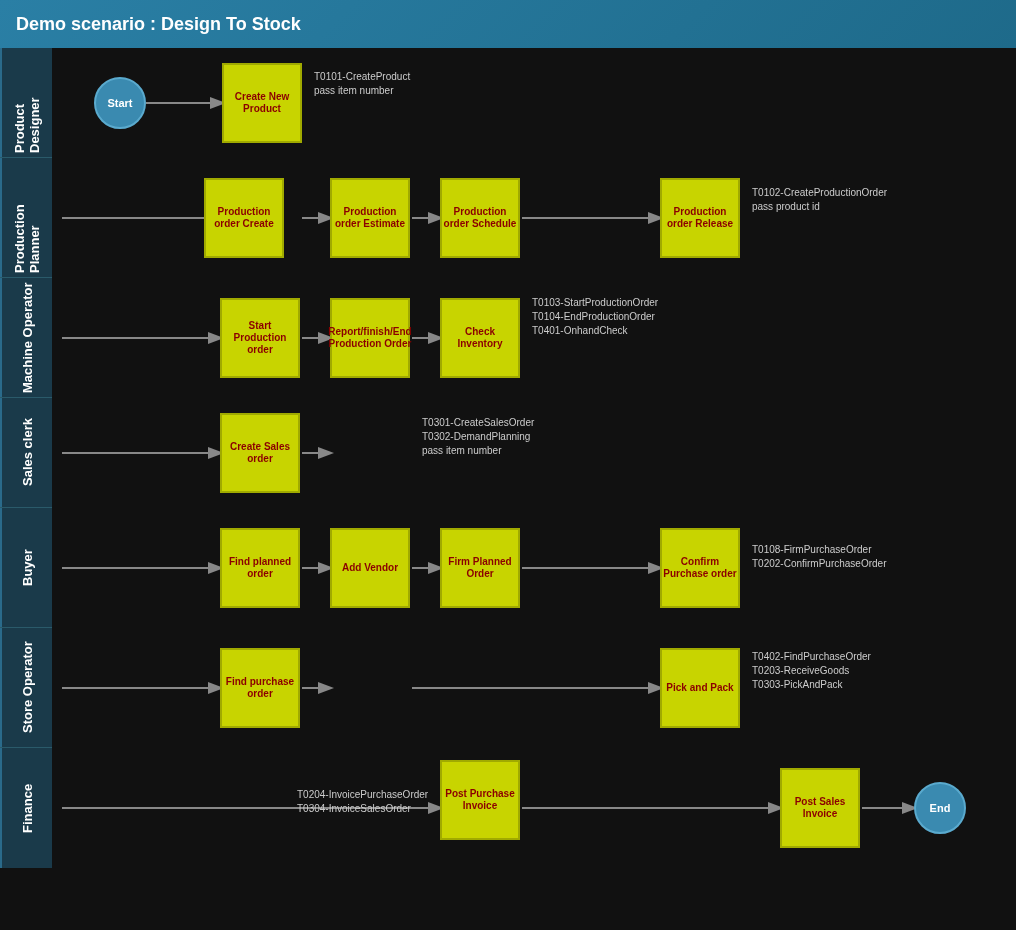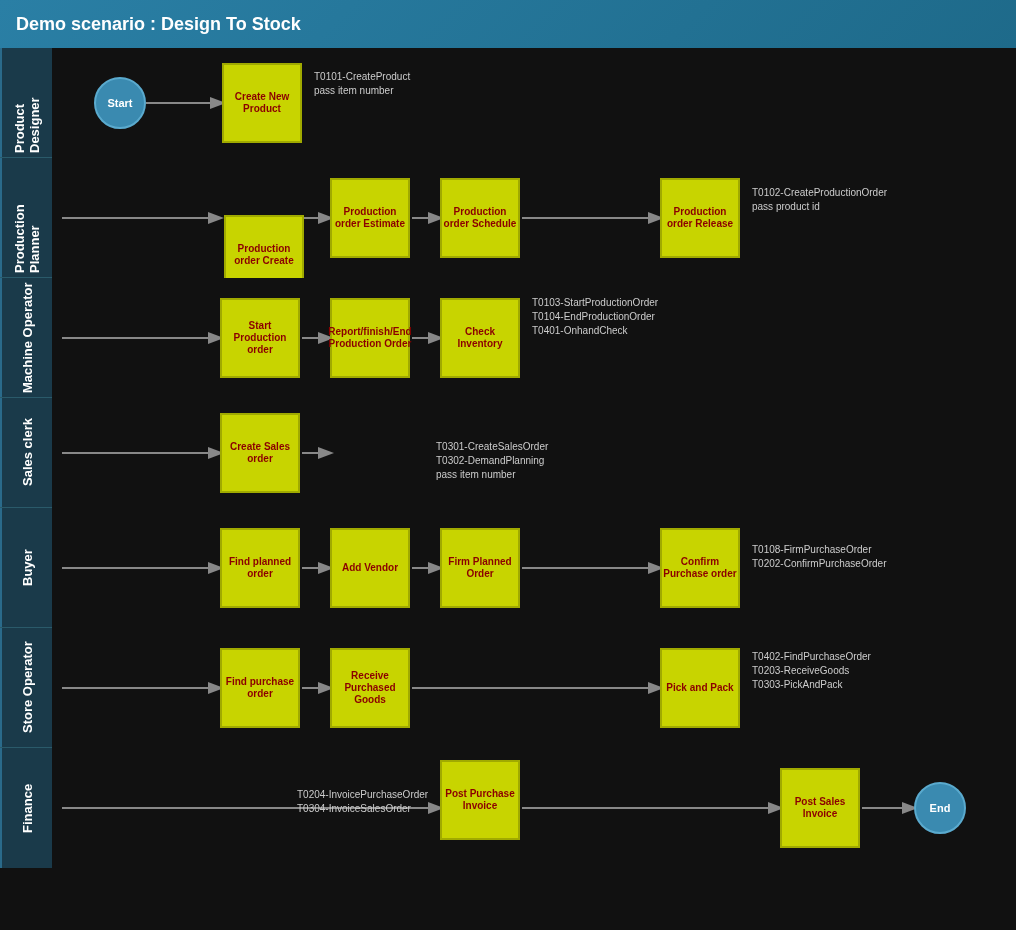--- a/index.html
+++ b/index.html
@@ -164,21 +164,21 @@
             <polygon points="0 0, 8 3, 0 6" fill="#888"></polygon>
           </marker>
         </defs>
 
         <line x1="10" y1="60" x2="168" y2="60" marker-end="url(#arrow2)"></line>
 
         <line x1="250" y1="60" x2="278" y2="60" marker-end="url(#arrow2)"></line>
         <line x1="360" y1="60" x2="388" y2="60" marker-end="url(#arrow2)"></line>
         <line x1="470" y1="60" x2="608" y2="60" marker-end="url(#arrow2)"></line>
       </svg>
-      <div class="node" style="left:172px; top:20px;margin-top:37px;">
+      <div class="node" style="left:152px; top:20px;">
         <span>Production order Create</span>
       </div>
       <div class="node" style="left:278px; top:20px;">
         <span>Production order Estimate</span>
       </div>
       <div class="node" style="left:388px; top:20px;">
         <span>Production order Schedule</span>
       </div>
       <div class="node" style="left:608px; top:20px;">
         <span>Production order Release</span>
@@ -225,21 +225,21 @@
           <marker id="arrow4" markerWidth="8" markerHeight="8" refX="6" refY="3" orient="auto">
             <polygon points="0 0, 8 3, 0 6" fill="#888"></polygon>
           </marker>
         </defs>
         <line x1="10" y1="55" x2="168" y2="55" marker-end="url(#arrow4)"></line>
         <line x1="250" y1="55" x2="278" y2="55" marker-end="url(#arrow4)"></line>
       </svg>
       <div class="node" style="left:168px; top:15px;">
         <span>Create Sales order</span>
       </div>
-      <div class="annotation" style="left:384px; top:18px;margin-top:24px;">
+      <div class="annotation" style="left:370px; top:18px;">
         T0301-CreateSalesOrder<br>T0302-DemandPlanning<br>pass item number
       </div>
     </div>
   </div>
 
   <div class="swim-lane lane-buyer" style="height:120px;">
     <div class="lane-label">Buyer</div>
     <div class="lane-content">
       <svg class="arrows">
         <defs>
@@ -280,23 +280,20 @@
           </marker>
         </defs>
         <line x1="10" y1="60" x2="168" y2="60" marker-end="url(#arrow6)"></line>
         <line x1="250" y1="60" x2="278" y2="60" marker-end="url(#arrow6)"></line>
 
         <line x1="360" y1="60" x2="608" y2="60" marker-end="url(#arrow6)"></line>
       </svg>
       <div class="node" style="left:168px; top:20px;">
         <span>Find purchase order</span>
       </div>
-      <div class="node" style="left:278px; top:20px;">
-        <span>Receive Purchased Goods</span>
-      </div>
       <div class="node" style="left:608px; top:20px;">
         <span>Pick and Pack</span>
       </div>
       <div class="annotation" style="left:700px; top:22px;">
         T0402-FindPurchaseOrder<br>T0203-ReceiveGoods<br>T0303-PickAndPack
       </div>
     </div>
   </div>
 
   <div class="swim-lane lane-finance" style="height:120px; border-bottom: none;">

